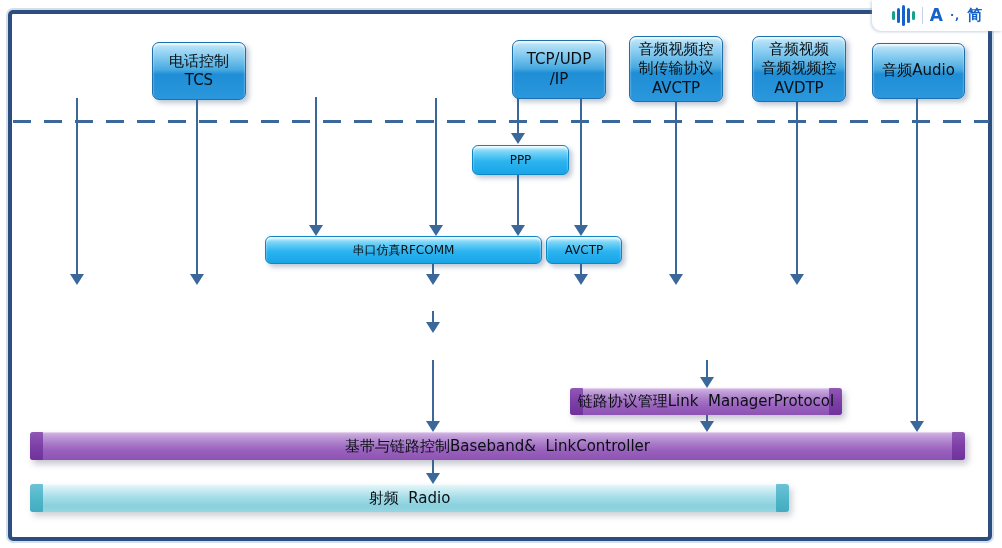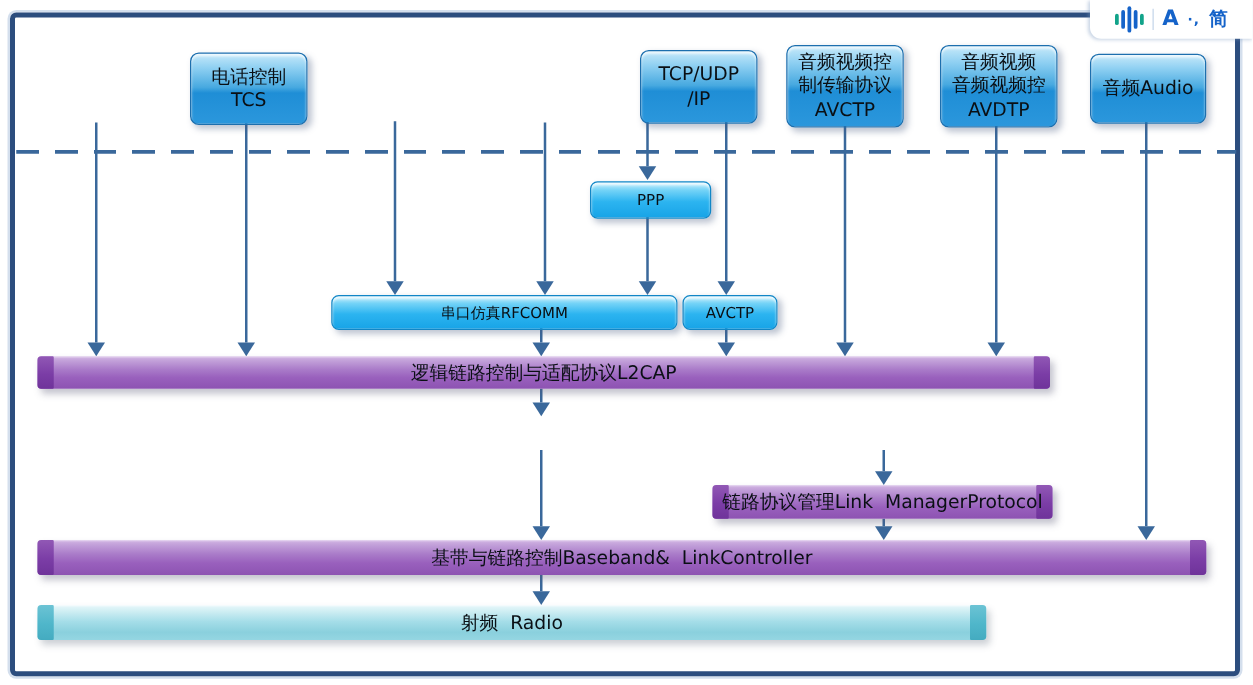--- a/index.html
+++ b/index.html
@@ -172,23 +172,20 @@
   <div class="cbox" style="left:472px;top:145px;width:95px;height:28px">
     <span class="lbl">PPP</span>
   </div>
   <div class="cbox" style="left:265px;top:236px;width:275px;height:26px">
     <span class="lbl">串口仿真RFCOMM</span>
   </div>
   <div class="cbox" style="left:546px;top:236px;width:74px;height:26px">
     <span class="lbl">AVCTP</span>
   </div>
 
-  <div class="pbar" style="left:30px;top:285px;width:810px">
-    <span class="lbl">逻辑链路控制与适配协议L2CAP</span>
-  </div>
   <div class="pbar" style="left:570px;top:388px;width:272px;height:27px">
     <span class="lbl">链路协议管理Link  ManagerProtocol</span>
   </div>
   <div class="pbar" style="left:30px;top:432px;width:935px;height:28px">
     <span class="lbl">基带与链路控制Baseband&amp;  LinkController</span>
   </div>
   <div class="tbar" style="left:30px;top:484px;width:759px">
     <span class="lbl">射频  Radio</span>
   </div>
 

